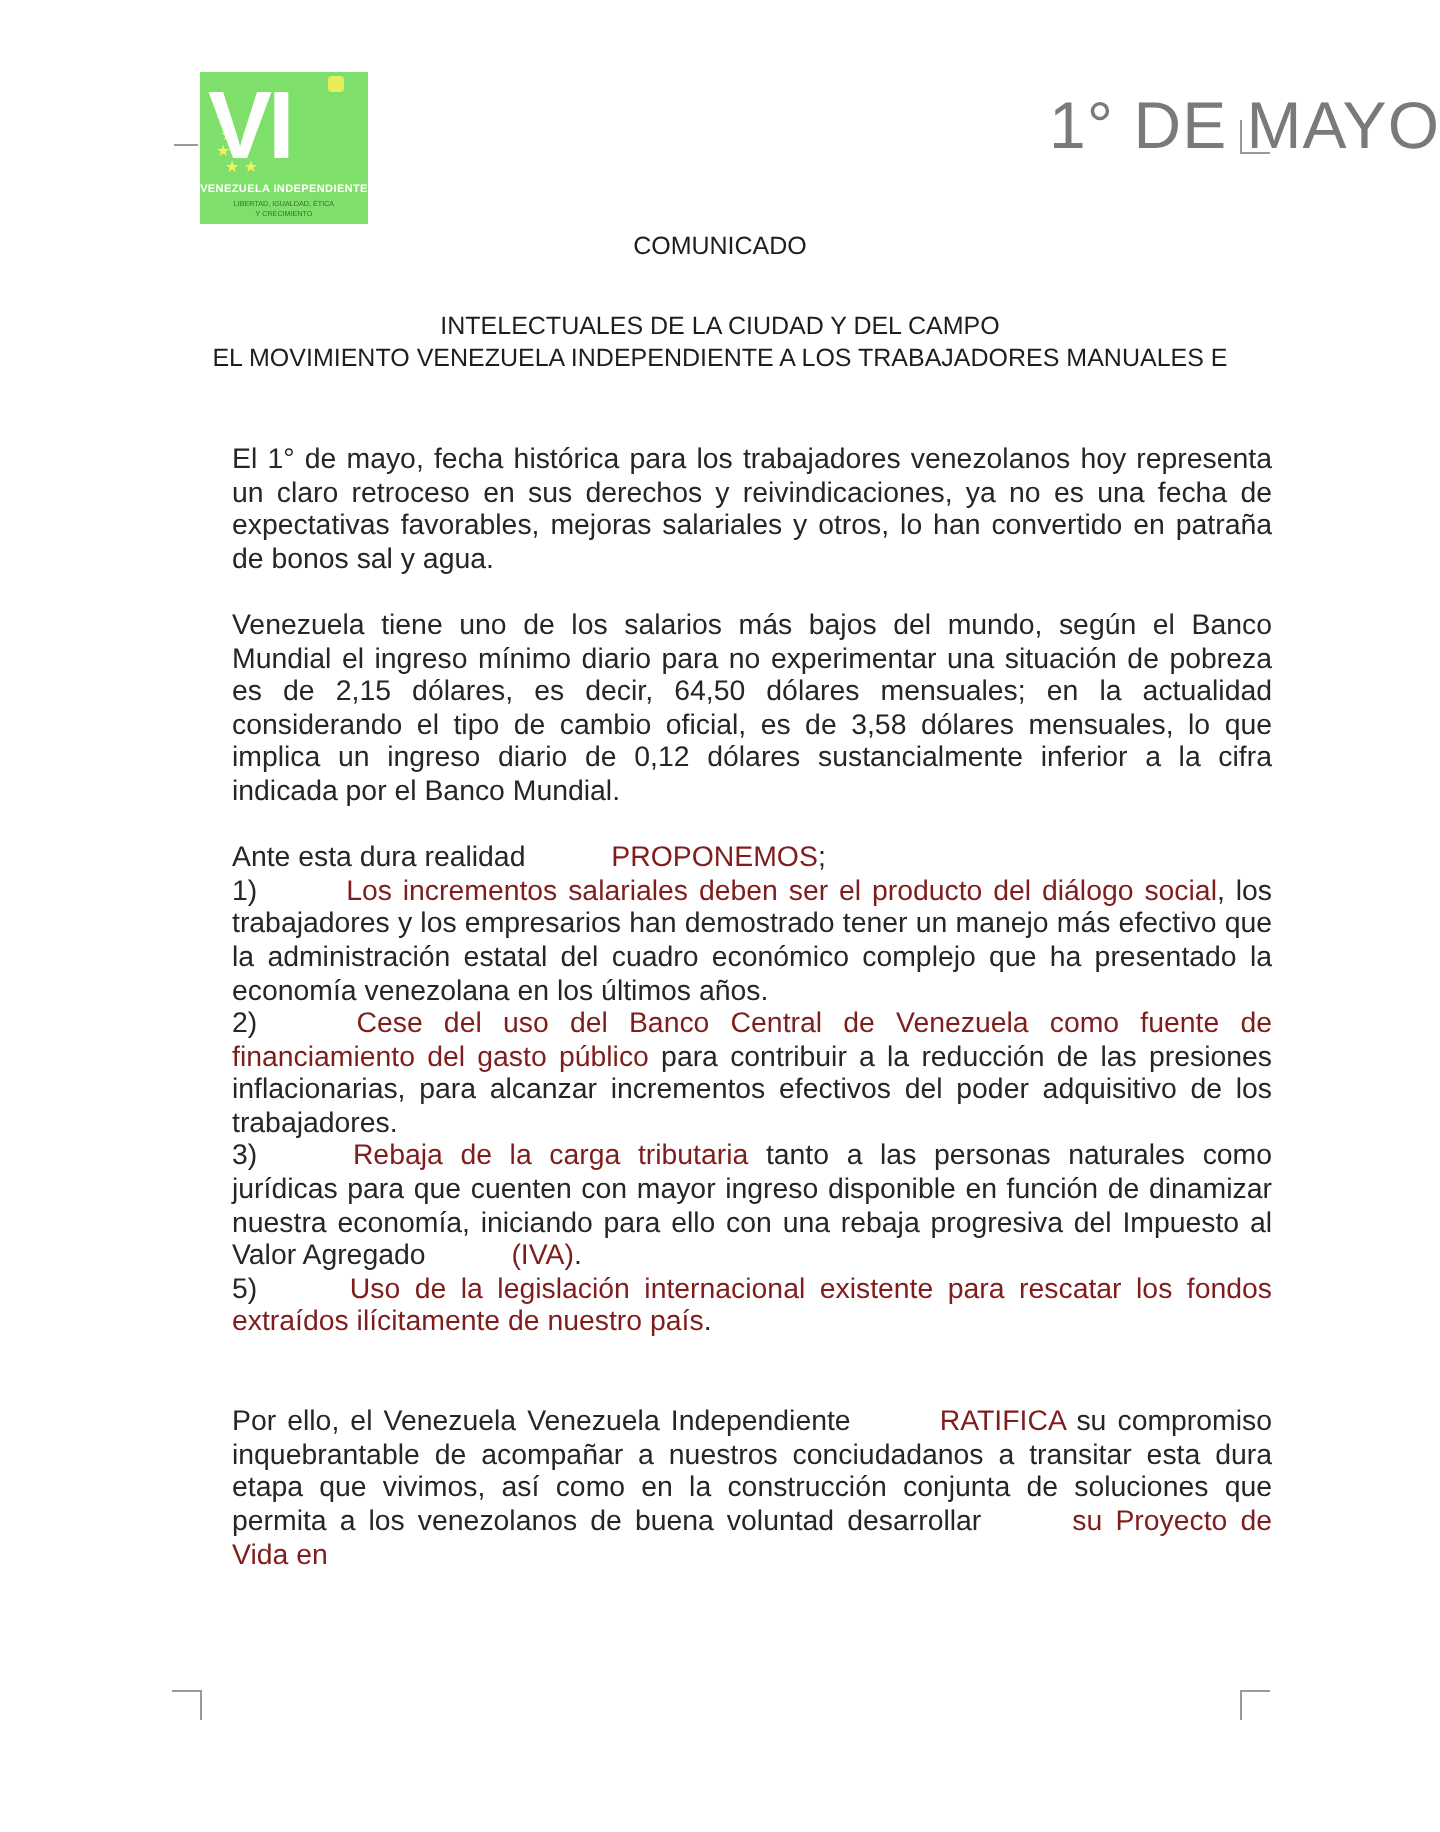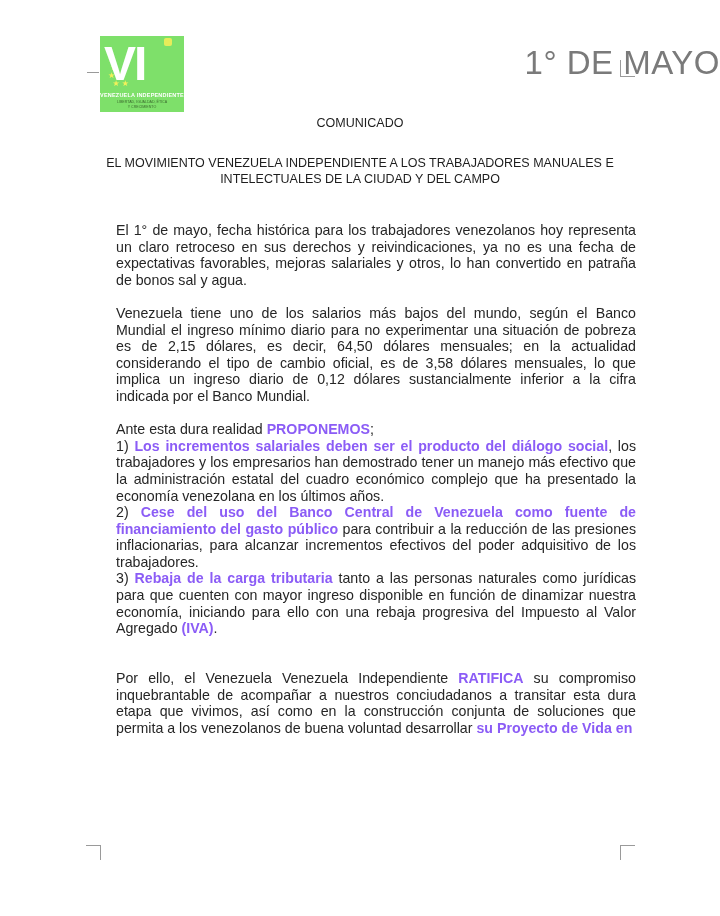--- a/index.html
+++ b/index.html
@@ -39,21 +39,21 @@
 
   .subtitle { position: absolute; left: 100px; width: 520px; text-align: center; font-size: 12.5px; color: #1e1e1e; }
   .subtitle.c1 { top: 116px; }
   .subtitle.c2 { top: 155px; line-height: 16px; }
 
   .body-text {
     position: absolute; left: 116px; width: 520px; font-size: 14.2px; line-height: 16.6px; text-align: justify; color: #262626;
   }
   .body-text p { margin: 0; }
   .body-text .gap { height: 16.6px; }
-  b { font-weight: bold; color: #8b5cf6; }
+  b { font-weight: normal; color: #7f1d1d; margin-left: 39px; }
 </style>
 </head>
 <body>
 
 <div class="crop tl"></div>
 <div class="crop tr"></div>
 <div class="crop bl"></div>
 <div class="crop br"></div>
 
 <div class="logo">
@@ -62,29 +62,30 @@
   <div class="thumb"></div>
   <div class="name">VENEZUELA INDEPENDIENTE</div>
   <div class="tag1">LIBERTAD, IGUALDAD, ÉTICA</div>
   <div class="tag2">Y CRECIMIENTO</div>
 </div>
 
 <div class="header-title">1° DE MAYO</div>
 
 <div class="subtitle c1">COMUNICADO</div>
 <div class="subtitle c2">
+  <div>INTELECTUALES DE LA CIUDAD Y DEL CAMPO</div>
   <div>EL MOVIMIENTO VENEZUELA INDEPENDIENTE A LOS TRABAJADORES MANUALES E</div>
-  <div>INTELECTUALES DE LA CIUDAD Y DEL CAMPO</div>
 </div>
 
 <div class="body-text" style="top:222px;">
   <p>El 1° de mayo, fecha histórica para los trabajadores venezolanos hoy representa un claro retroceso en sus derechos y reivindicaciones, ya no es una fecha de expectativas favorables, mejoras salariales y otros, lo han convertido en patraña de bonos sal y agua.</p>
   <div class="gap"></div>
   <p>Venezuela tiene uno de los salarios más bajos del mundo, según el Banco Mundial el ingreso mínimo diario para no experimentar una situación de pobreza es de 2,15 dólares, es decir, 64,50 dólares mensuales; en la actualidad considerando el tipo de cambio oficial, es de 3,58 dólares mensuales, lo que implica un ingreso diario de 0,12 dólares sustancialmente inferior a la cifra indicada por el Banco Mundial.</p>
   <div class="gap"></div>
   <p><span>Ante esta dura realidad </span><b>PROPONEMOS</b><span>;</span></p>
   <p><span>1) </span><b>Los incrementos salariales deben ser el producto del diálogo social</b><span>, los trabajadores y los empresarios han demostrado tener un manejo más efectivo que la administración estatal del cuadro económico complejo que ha presentado la economía venezolana en los últimos años.</span></p>
   <p><span>2) </span><b>Cese del uso del Banco Central de Venezuela como fuente de financiamiento del gasto público</b><span> para contribuir a la reducción de las presiones inflacionarias, para alcanzar incrementos efectivos del poder adquisitivo de los trabajadores.</span></p>
   <p><span>3) </span><b>Rebaja de la carga tributaria</b><span> tanto a las personas naturales como jurídicas para que cuenten con mayor ingreso disponible en función de dinamizar nuestra economía, iniciando para ello con una rebaja progresiva del Impuesto al Valor Agregado </span><b>(IVA)</b><span>.</span></p>
+  <p><span>5) </span><b>Uso de la legislación internacional existente para rescatar los fondos extraídos ilícitamente de nuestro país</b><span>.</span></p>
   <div class="gap"></div>
   <div class="gap"></div>
   <p><span>Por ello, el Venezuela Venezuela Independiente </span><b>RATIFICA</b><span> su compromiso inquebrantable de acompañar a nuestros conciudadanos a transitar esta dura etapa que vivimos, así como en la construcción conjunta de  soluciones que permita a los venezolanos de buena voluntad desarrollar </span><b>su Proyecto de Vida en</b></p>
 </div>
 
 </body></html>

